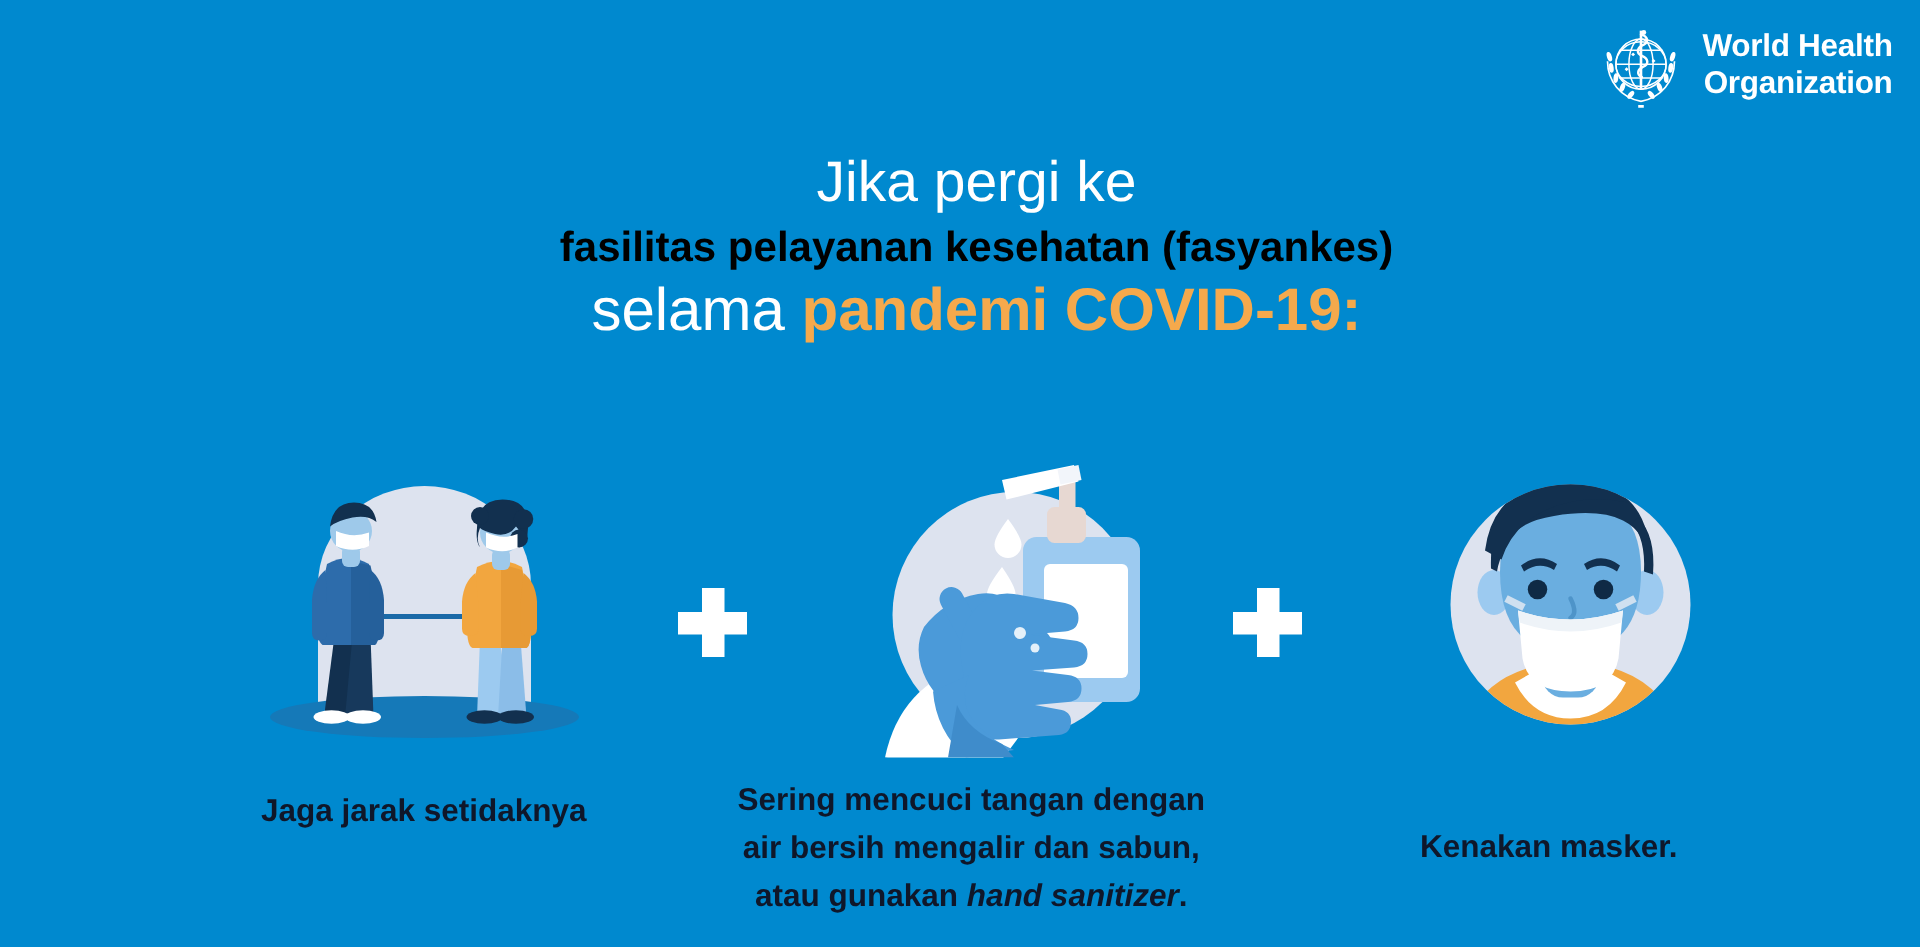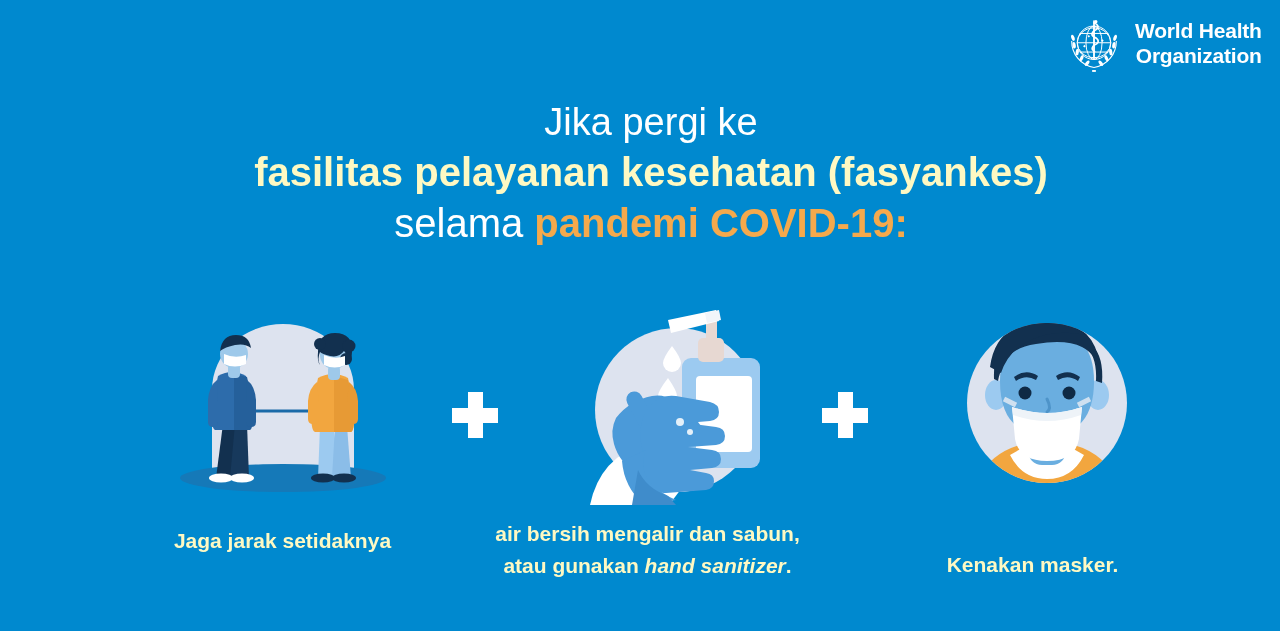--- a/index.html
+++ b/index.html
@@ -40,21 +40,21 @@
     position: absolute;
     top: 98px;
     left: 0;
     width: 1280px;
     text-align: center;
     padding-left: 22px;
     box-sizing: border-box;
   }
   #headline .hl-line { line-height: 1.28; white-space: nowrap; }
   #headline .l1 { font-size: 38px; color: #ffffff; font-weight: normal; }
-  #headline .l2 { font-size: 40px; color: #fef9c3; font-weight: bold; }
+  #headline .l2 { font-size: 28px; color: #000000; font-weight: bold; }
   #headline .l3 { font-size: 40px; }
   #headline .l3 .white { color: #ffffff; font-weight: normal; }
   #headline .l3 .amber { color: #f5a94c; font-weight: bold; }
 
   
   #panels {
     position: absolute;
     top: 300px;
     left: 0;
     width: 1280px;
@@ -77,21 +77,21 @@
     position: absolute;
     background: #ffffff;
   }
   .plus-sign .bar.h { left: 0; top: 16px; width: 46px; height: 15px; }
   .plus-sign .bar.v { top: 0; left: 16px; width: 15px; height: 46px; }
 
   
   .caption {
     position: absolute;
     text-align: center;
-    color: #fef9c3;
+    color: #0f172a;
     font-weight: bold;
     font-size: 21px;
     line-height: 1.52;
   }
   #caption-1 { left: 120px; top: 525px; width: 325px; }
   #caption-2 { left: 455px; top: 518px; width: 385px; }
   #caption-3 { left: 880px; top: 525px; width: 305px; margin-top: 24px; }
   .caption .cap-line { white-space: nowrap; }
   .caption em { font-style: italic; }
 </style>
@@ -285,20 +285,21 @@
         <path d="M60 104 q35 12 70 0 l-1 8 q-34 12 -68 0 z" fill="#eef3f8"></path>
       </g>
     </svg>
   </div>
 
   <div id="caption-1" class="caption">
     <div class="cap-line">Jaga jarak setidaknya</div>
   </div>
 
   <div id="caption-2" class="caption">
+    <div class="cap-line">Sering mencuci tangan dengan</div>
     <div class="cap-line">air bersih mengalir dan sabun,</div>
     <div class="cap-line"><span>atau gunakan </span><em>hand sanitizer</em><span>.</span></div>
   </div>
 
   <div id="caption-3" class="caption">
     <div class="cap-line">Kenakan masker.</div>
   </div>
 
 </div>
 

